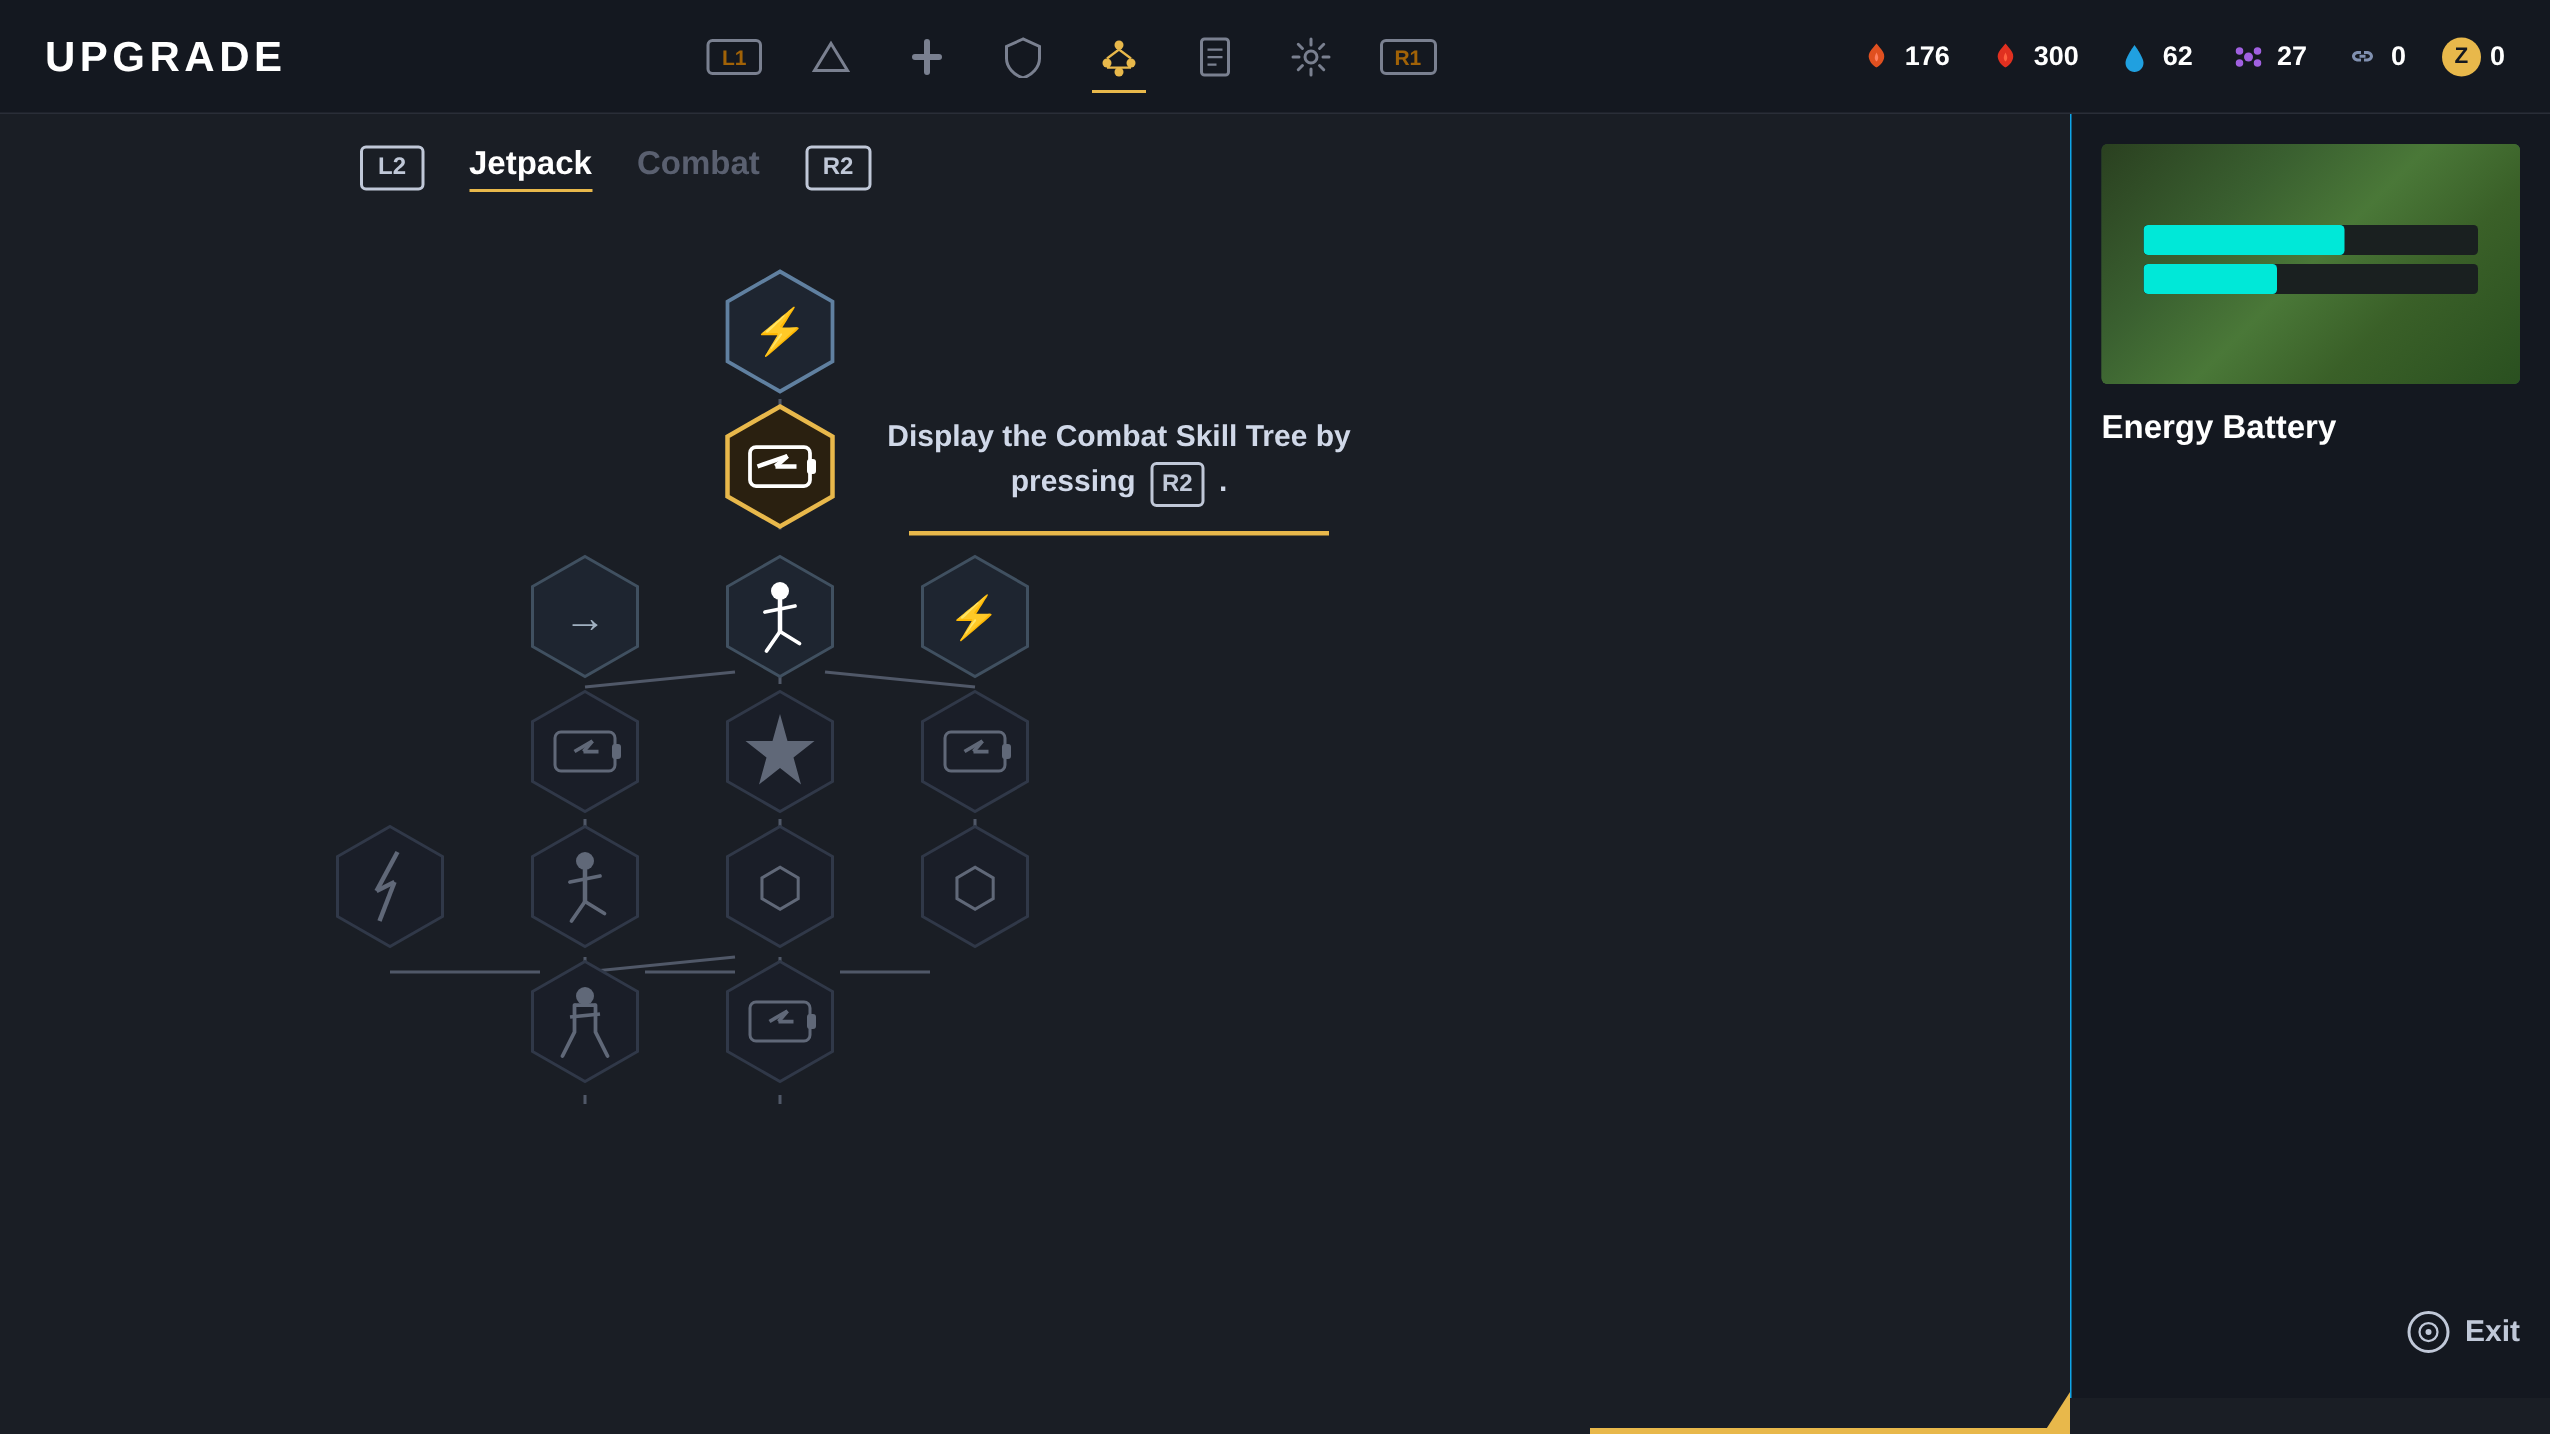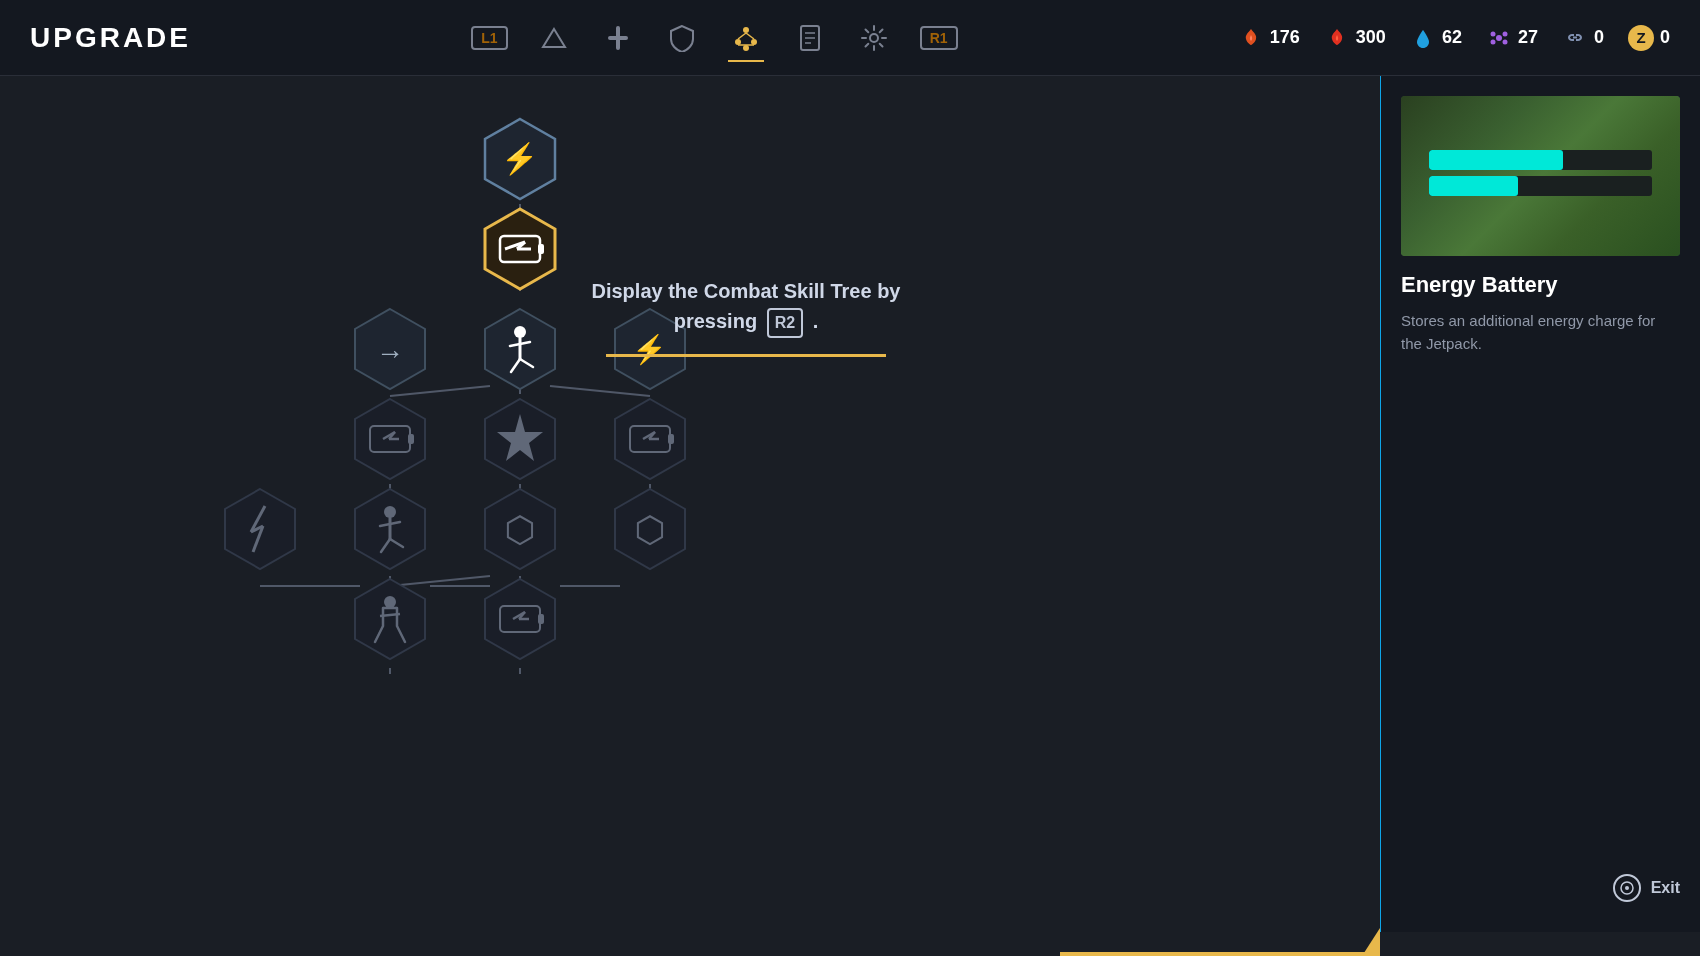--- a/index.html
+++ b/index.html
@@ -263,21 +263,21 @@
       border-radius: 50%;
       border: 2px solid #c0c8d8;
       display: flex;
       align-items: center;
       justify-content: center;
       font-size: 12px;
       color: #c0c8d8;
     }
 
     .exit-label {
-      font-size: 16px;
+      font-size: 20px;
       color: #c0c8d8;
       font-weight: 600;
     }
   </style>
 </head>
 <body>
 
 <div class="top-bar">
   <div class="title">UPGRADE</div>
 
@@ -393,20 +393,26 @@
       <div style="width:26px;height:26px;background:#e8b84b;border-radius:50%;display:flex;align-items:center;justify-content:center;font-weight:900;font-size:15px;color:#141820;">Z</div>
       <span>0</span>
     </div>
   </div>
 </div>
 
 <div class="main-content">
 
   <div class="skill-tree-area">
 
+    <div class="tab-bar">
+      <div class="tab-button-label">L2</div>
+      <div class="tab-name active">Jetpack</div>
+      <div class="tab-name inactive">Combat</div>
+      <div class="tab-button-label">R2</div>
+    </div>
 
     <div style="position:relative; width:900px; height:650px; margin-left:80px;">
 
       <svg style="position:absolute;top:0;left:0;width:900px;height:700px;">
 
         <line x1="400" y1="108" x2="400" y2="195" stroke="#505868" stroke-width="2"></line>
 
         <line x1="400" y1="288" x2="400" y2="298" stroke="#505868" stroke-width="2"></line>
 
         <line x1="370" y1="290" x2="270" y2="300" stroke="#505868" stroke-width="2"></line>
@@ -586,21 +592,20 @@
         <div class="preview-bar-bg">
           <div class="preview-bar-fill" style="width:60%;"></div>
         </div>
         <div class="preview-bar-bg">
           <div class="preview-bar-fill" style="width:40%;"></div>
         </div>
       </div>
     </div>
 
     <div class="item-name">Energy Battery</div>
-    <div class="item-description">Stores an additional energy charge for the Jetpack.</div>
 
     <div class="exit-button">
       <div class="exit-circle">
         <svg width="16" height="16" viewBox="0 0 16 16">
             <circle cx="8" cy="8" r="6" fill="none" stroke="#c0c8d8" stroke-width="1.5"></circle>
             <circle cx="8" cy="8" r="2" fill="#c0c8d8"></circle>
           </svg>
       </div>
       <span class="exit-label">Exit</span>
     </div>

